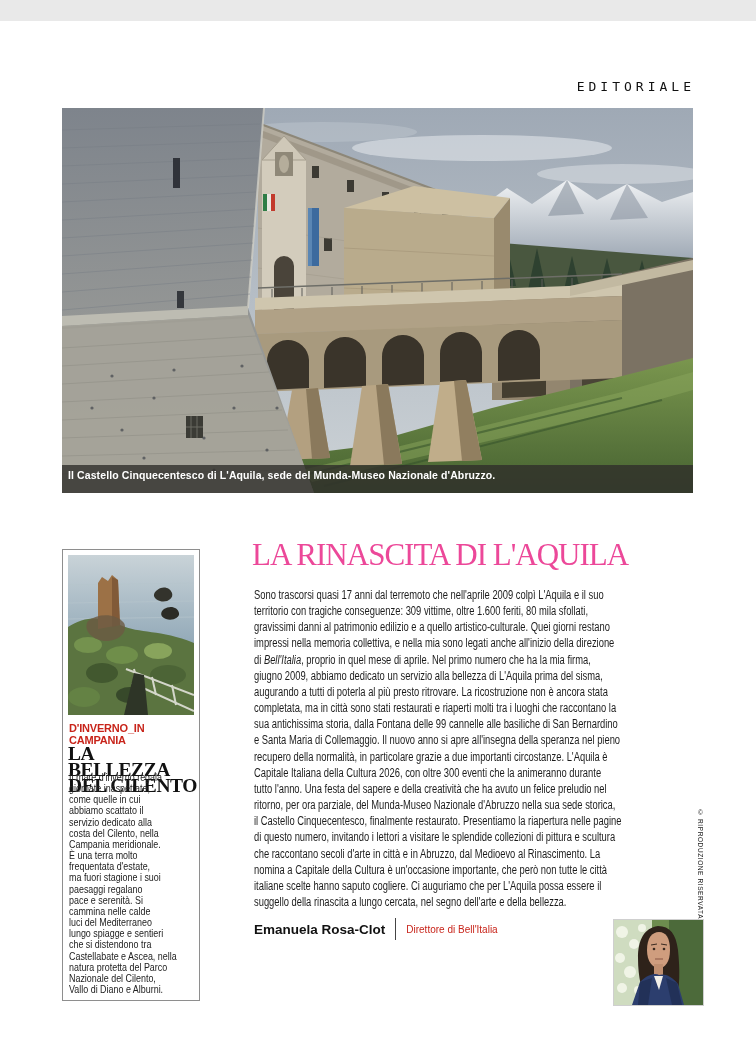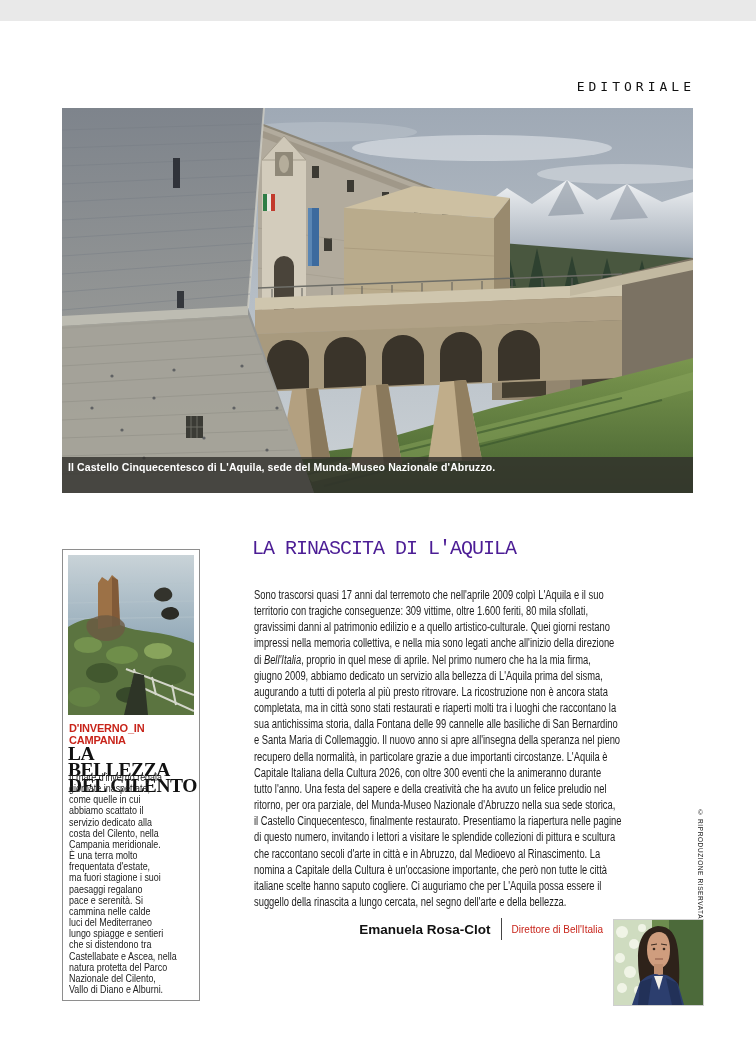--- a/index.html
+++ b/index.html
@@ -6,47 +6,47 @@
   #page{position:relative;width:756px;height:1040px;background:#ffffff;overflow:hidden;
         font-family:"Liberation Sans",sans-serif;color:#1a1a1a;margin-top:21px;}
 
   
   #editoriale{position:absolute;top:58px;right:61px;font-family:"DejaVu Sans Mono",monospace;
       font-size:13px;letter-spacing:4px;color:#111;}
 
   
   #hero{position:absolute;left:62px;top:87px;width:631px;height:385px;overflow:hidden;}
   #hero svg{display:block;}
-  #hero-caption{position:absolute;left:0;right:0;bottom:0;height:36px;line-height:20px;
+  #hero-caption{position:absolute;left:0;right:0;bottom:0;height:28px;line-height:20px;
       background:rgba(48,46,42,.8);color:#fff;font-size:10.5px;font-weight:bold;
       padding-left:6px;letter-spacing:.1px;}
 
   
   #sidebar{position:absolute;left:62px;top:528px;width:136px;height:450px;
       border:1px solid #8e8e8e;background:#fff;}
   #sidebar-photo{position:absolute;left:5px;top:5px;width:126px;height:160px;overflow:hidden;}
   #sidebar-kicker{position:absolute;left:6px;top:172px;font-size:11px;font-weight:bold;
       letter-spacing:-.2px;color:#c8241a;}
   #sidebar-title{position:absolute;left:5px;top:196px;font-family:"Liberation Serif",serif;
       font-size:19.5px;line-height:15.8px;font-weight:bold;letter-spacing:-.4px;color:#111;
       white-space:pre-line;}
   #sidebar-body{position:absolute;left:6px;top:222px;width:152px;font-size:10.5px;
       line-height:11.15px;color:#222;white-space:pre-line;
       transform:scaleX(.85);transform-origin:0 0;}
 
   
-  #article-title{position:absolute;left:252px;top:516px;font-family:Liberation Mono, monospace;
-      font-size:20px;letter-spacing:-1px;color:#4c1d95;white-space:nowrap;}
+  #article-title{position:absolute;left:252px;top:516px;font-family:Liberation Serif, serif;
+      font-size:31px;letter-spacing:-1px;color:#ec4899;white-space:nowrap;}
   #article-body{position:absolute;left:254px;top:566px;width:590px;font-size:12.5px;
       line-height:16.15px;color:#1c1c1c;white-space:pre-line;
       transform:scaleX(.75);transform-origin:0 0;}
   #article-body em{font-style:italic;}
 
   #byline{position:absolute;left:254px;top:897px;width:441px;display:flex;
-      justify-content:flex-end;align-items:center;gap:10px;padding-right:0;}
+      justify-content:flex-start;align-items:center;gap:10px;padding-right:0;}
   #byline{box-sizing:border-box;padding-right:92px;}
   #byline-name{font-size:13.5px;font-weight:bold;color:#111;white-space:nowrap;}
   #byline-divider{width:1px;height:22px;background:#444;}
   #byline-role{font-size:10px;color:#c8241a;white-space:nowrap;}
 
   #portrait{position:absolute;left:613px;top:898px;width:89px;height:85px;
       border:1px solid #cfcfcf;overflow:hidden;}
 
   #credit{position:absolute;left:697px;top:788px;height:120px;
       writing-mode:vertical-rl;text-orientation:mixed;font-size:6.5px;letter-spacing:.6px;

